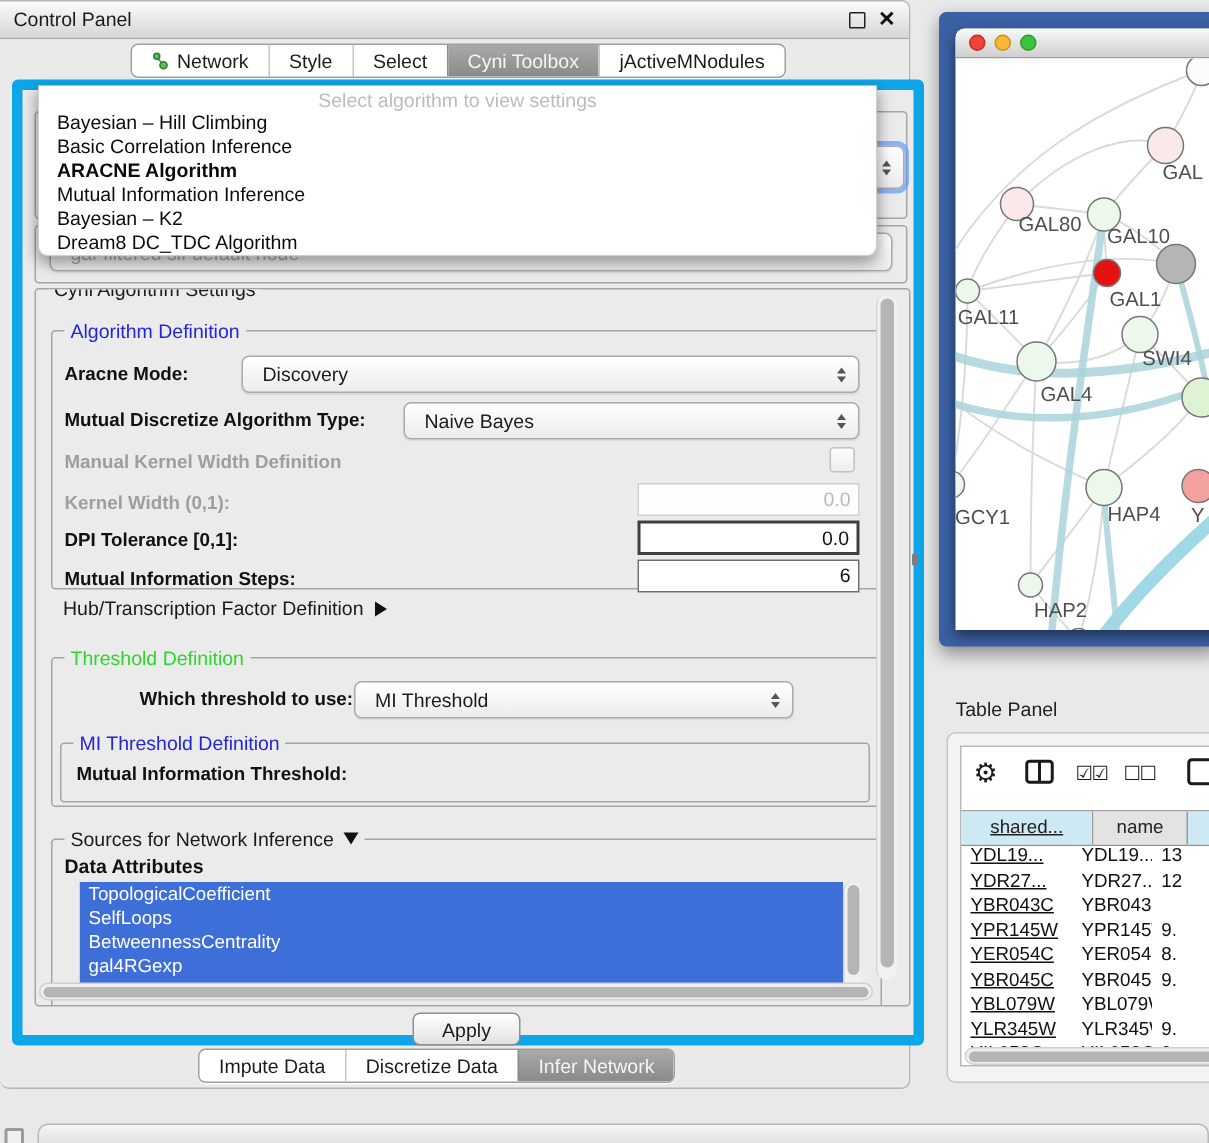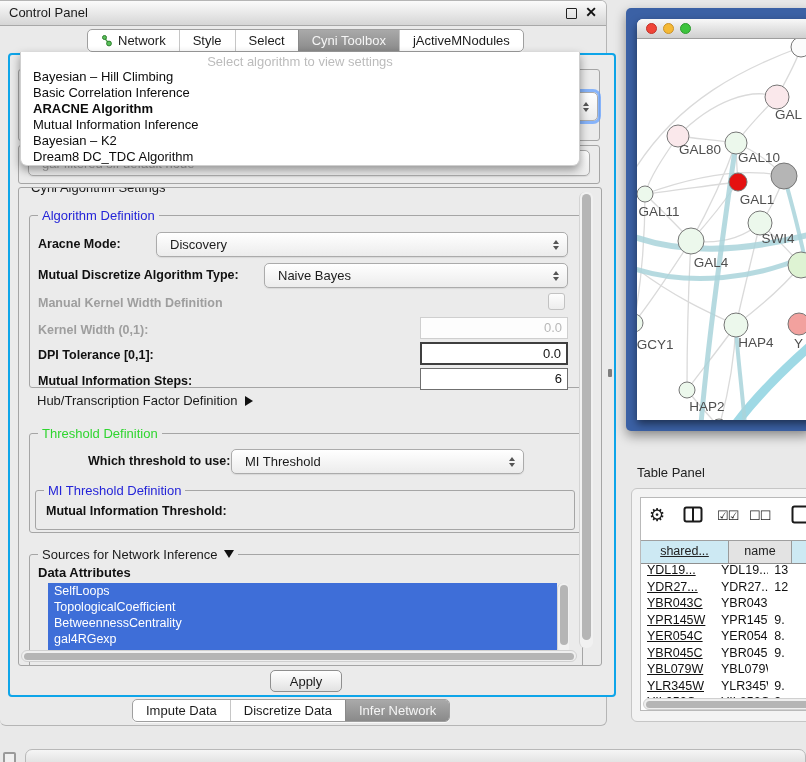--- a/index.html
+++ b/index.html
@@ -15,21 +15,21 @@
   #float-box{position:absolute;right:29px;top:7px;width:9px;height:9px;border:1.6px solid #222;border-radius:1px;}
   #close-x{position:absolute;right:9px;top:3px;font-size:14px;font-weight:900;color:#111;}
 
   .seg{position:absolute;display:flex;height:23px;background:#fff;border:1px solid #9f9f9f;
     border-radius:5px;overflow:hidden;box-sizing:border-box;box-shadow:0 1px 0 rgba(255,255,255,.7);}
   .seg-item{display:flex;align-items:center;padding:0 13px;font-size:13px;color:#1c1c1c;border-left:1px solid #c6c6c6;white-space:nowrap;}
   .seg-item:first-child{border-left:none;}
   .seg-item.sel{background:linear-gradient(#a9a9a9,#8a8a8a);color:#f5f5f5;border-left-color:#8a8a8a;}
 
   #content-panel{position:absolute;left:8px;top:52px;width:608px;height:644px;background:#ebebeb;
-    border:2px solid #0ea5e9;border-radius:4px;box-sizing:border-box;}
+    border:7px solid #0ea5e9;border-radius:4px;box-sizing:border-box;}
 
   .grp{position:absolute;border:1px solid #a5a5a5;border-radius:3px;box-sizing:border-box;}
   .grp-label{position:absolute;top:-8px;left:8px;background:#ebebeb;padding:0 4px;font-size:13px;color:#1a1a1a;white-space:nowrap;}
   .lbl{position:absolute;font-size:12.5px;font-weight:bold;color:#111;white-space:nowrap;}
   .lbl.dis{color:#9e9e9e;}
   .blue{color:#2424d8;}
   .green{color:#2fd52f;}
 
   .combo{position:absolute;background:linear-gradient(#ffffff,#ececec);border:1px solid #ababab;border-radius:5px;
     font-size:13px;color:#1c1c1c;display:flex;align-items:center;padding-left:13px;box-sizing:border-box;
@@ -201,22 +201,22 @@
           <div class="grp" style="left:5px;top:56px;width:540px;height:40px;">
             <span class="grp-label blue">MI Threshold Definition</span>
             <span class="lbl" style="left:10px;top:13px;">Mutual Information Threshold:</span>
           </div>
         </div>
 
         <div class="grp" style="left:10px;top:366px;width:554px;height:120px;">
           <span class="grp-label"><span>Sources for Network Inference</span><span class="tri-down"></span></span>
           <span class="lbl" style="left:8px;top:10px;font-size:13px;">Data Attributes</span>
           <div id="attr-list" style="position:absolute;left:18px;top:28px;width:509px;height:71px;overflow:hidden;background:#fff;">
+              <div class="attr-item">TopologicalCoefficient</div>
               <div class="attr-item">SelfLoops</div>
-              <div class="attr-item">TopologicalCoefficient</div>
               <div class="attr-item">BetweennessCentrality</div>
               <div class="attr-item">gal4RGexp</div>
               <div class="attr-item"></div>
             </div>
           <div class="scroll-track-v" style="left:527px;top:28px;width:11px;height:71px;">
             <div class="scroll-thumb" style="left:1.5px;top:2px;width:8px;height:60px;"></div>
           </div>
         </div>
 
         <div class="scroll-track-v" style="left:560px;top:4px;width:13px;height:456px;">

